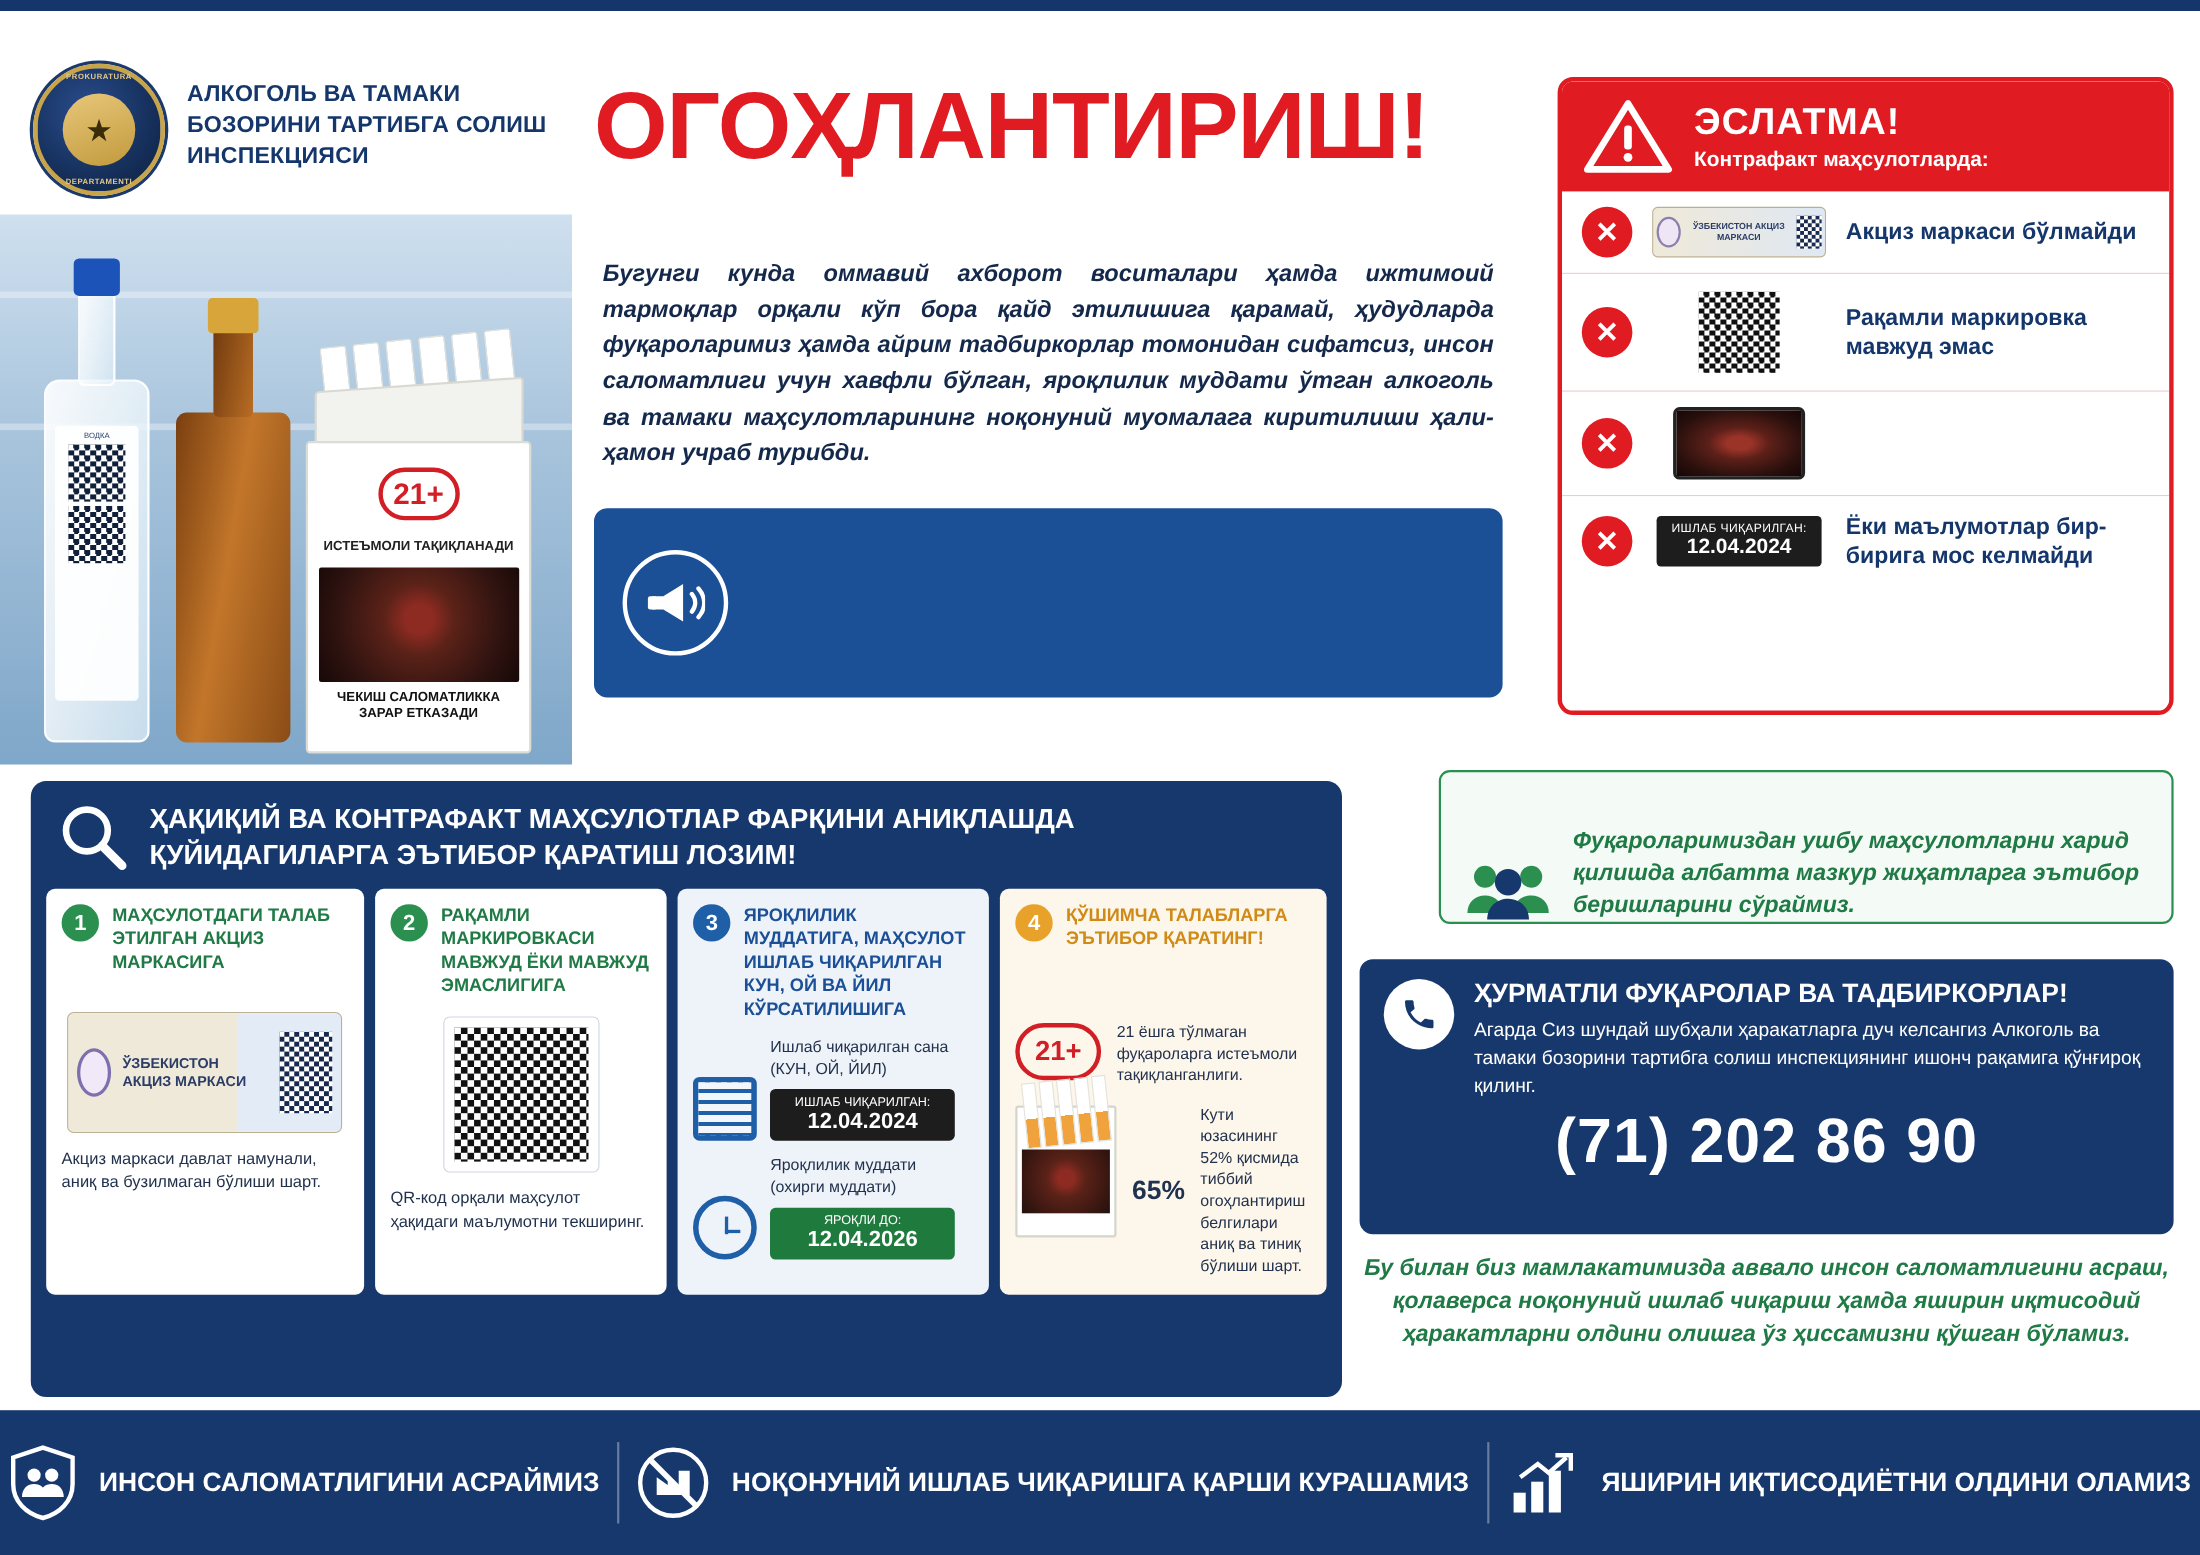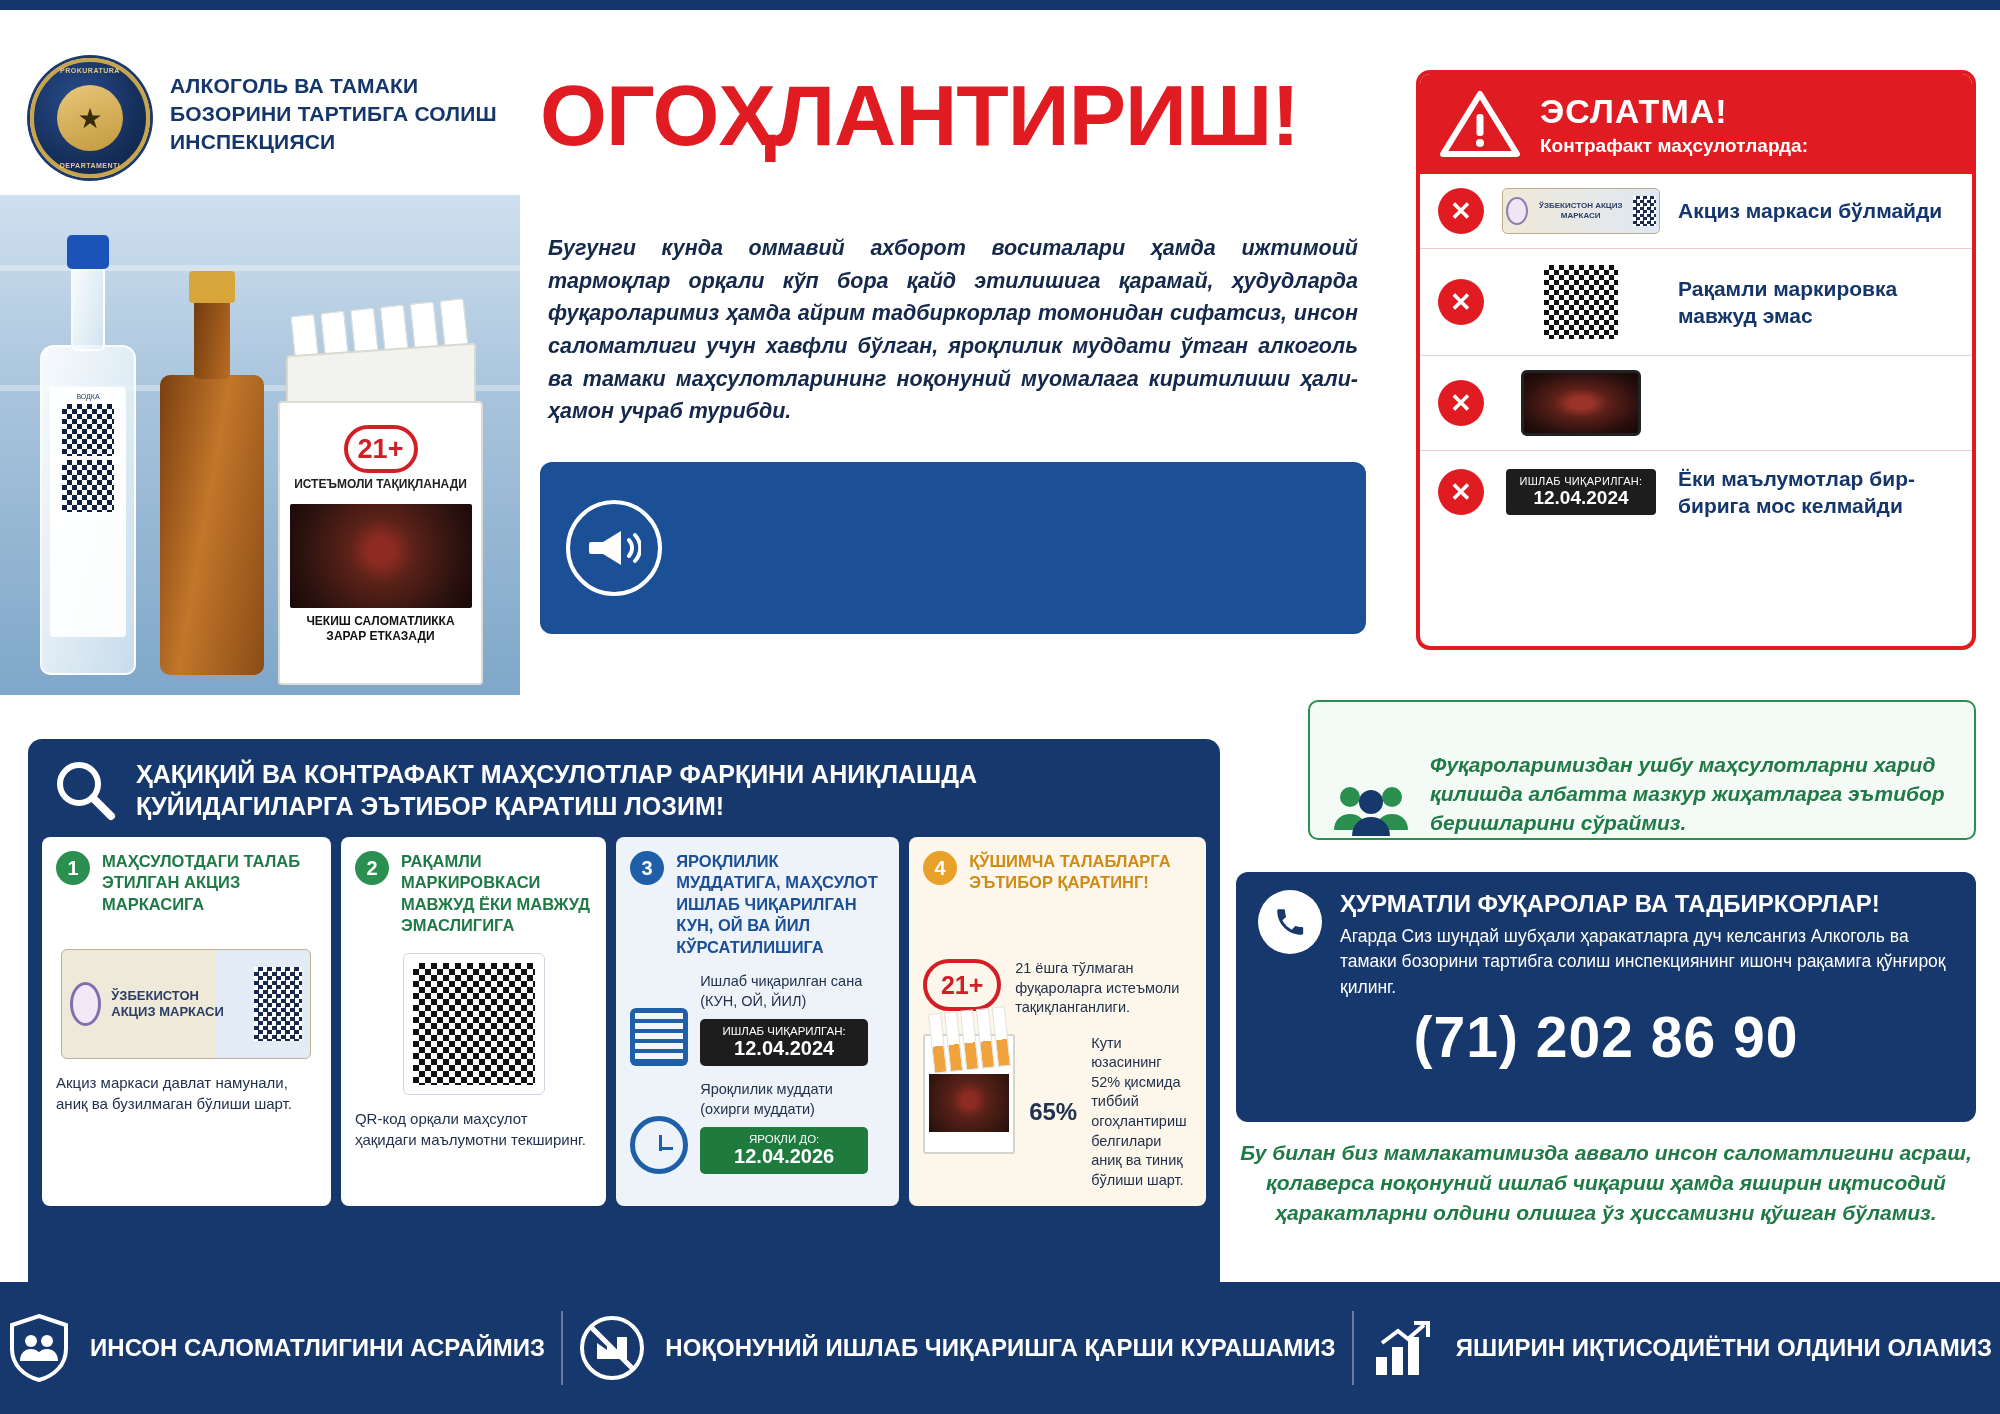--- a/index.html
+++ b/index.html
@@ -131,21 +131,21 @@
   .pack .cig { width:24px; height:116px; background:linear-gradient(180deg,#ffffff 0 55%, #f0a23c 55% 100%); border:1px solid #e2e2dc; border-radius:3px; }
   .pack .body {
     position:absolute; left:0; right:0; top:46px; bottom:0;
     background:#ffffff; border:2px solid #dcdcd4; border-radius:4px;
     display:flex; flex-direction:column; align-items:center;
   }
   .pack .age {
     margin-top:22px; width:74px; height:48px; border:4px solid #d21f26; border-radius:24px;
     color:#d21f26; font-size:27px; font-weight:bold; display:flex; align-items:center; justify-content:center;
   }
-  .pack .agetxt { margin-top:4px; font-size:12px; color:#222; font-weight:bold; text-align:center; line-height:1.25; }
+  .pack .agetxt { margin-top:16px; font-size:12px; color:#222; font-weight:bold; text-align:center; line-height:1.25; }
   .pack .warnimg {
     margin-top:12px; width:182px; height:104px; border-radius:2px;
     background:radial-gradient(circle at 50% 45%, #8d2b22 0 12%, #5b2218 30%, #2f1310 70%, #160807 100%);
   }
   .pack .warnbar {
     margin-top:6px; width:182px; background:#ffffff; color:#111; font-size:12px;
     font-weight:bold; text-align:center; line-height:1.25; padding-bottom:6px;
   }
   
   .reminder {
@@ -184,21 +184,21 @@
     border:3px solid #222;
   }
   .date-chip {
     width:150px; background:#1d1d1d; color:#fff; border-radius:4px; text-align:center; padding:6px 4px;
   }
   .date-chip .dc1 { font-size:11px; letter-spacing:.3px; }
   .date-chip .dc2 { font-size:19px; font-weight:bold; }
   
   .bigpanel {
     position:absolute; left:28px; top:700px; width:1192px; height:560px;
-    background:#17386d; border-radius:14px; padding:14px;margin-top:29px;
+    background:#17386d; border-radius:14px; padding:14px;
   }
   .bp-head { display:flex; align-items:center; gap:18px; padding:4px 10px 14px 10px; }
   .bp-head .mag { flex:0 0 auto; }
   .bp-head .bt { color:#ffffff; font-size:25px; font-weight:bold; line-height:1.3; }
   .cards { display:flex; gap:10px; }
   .card {
     background:#ffffff; border-radius:8px; padding:14px 14px 16px 14px;
     position:relative;
   }
   .card.c1 { width:292px; }

